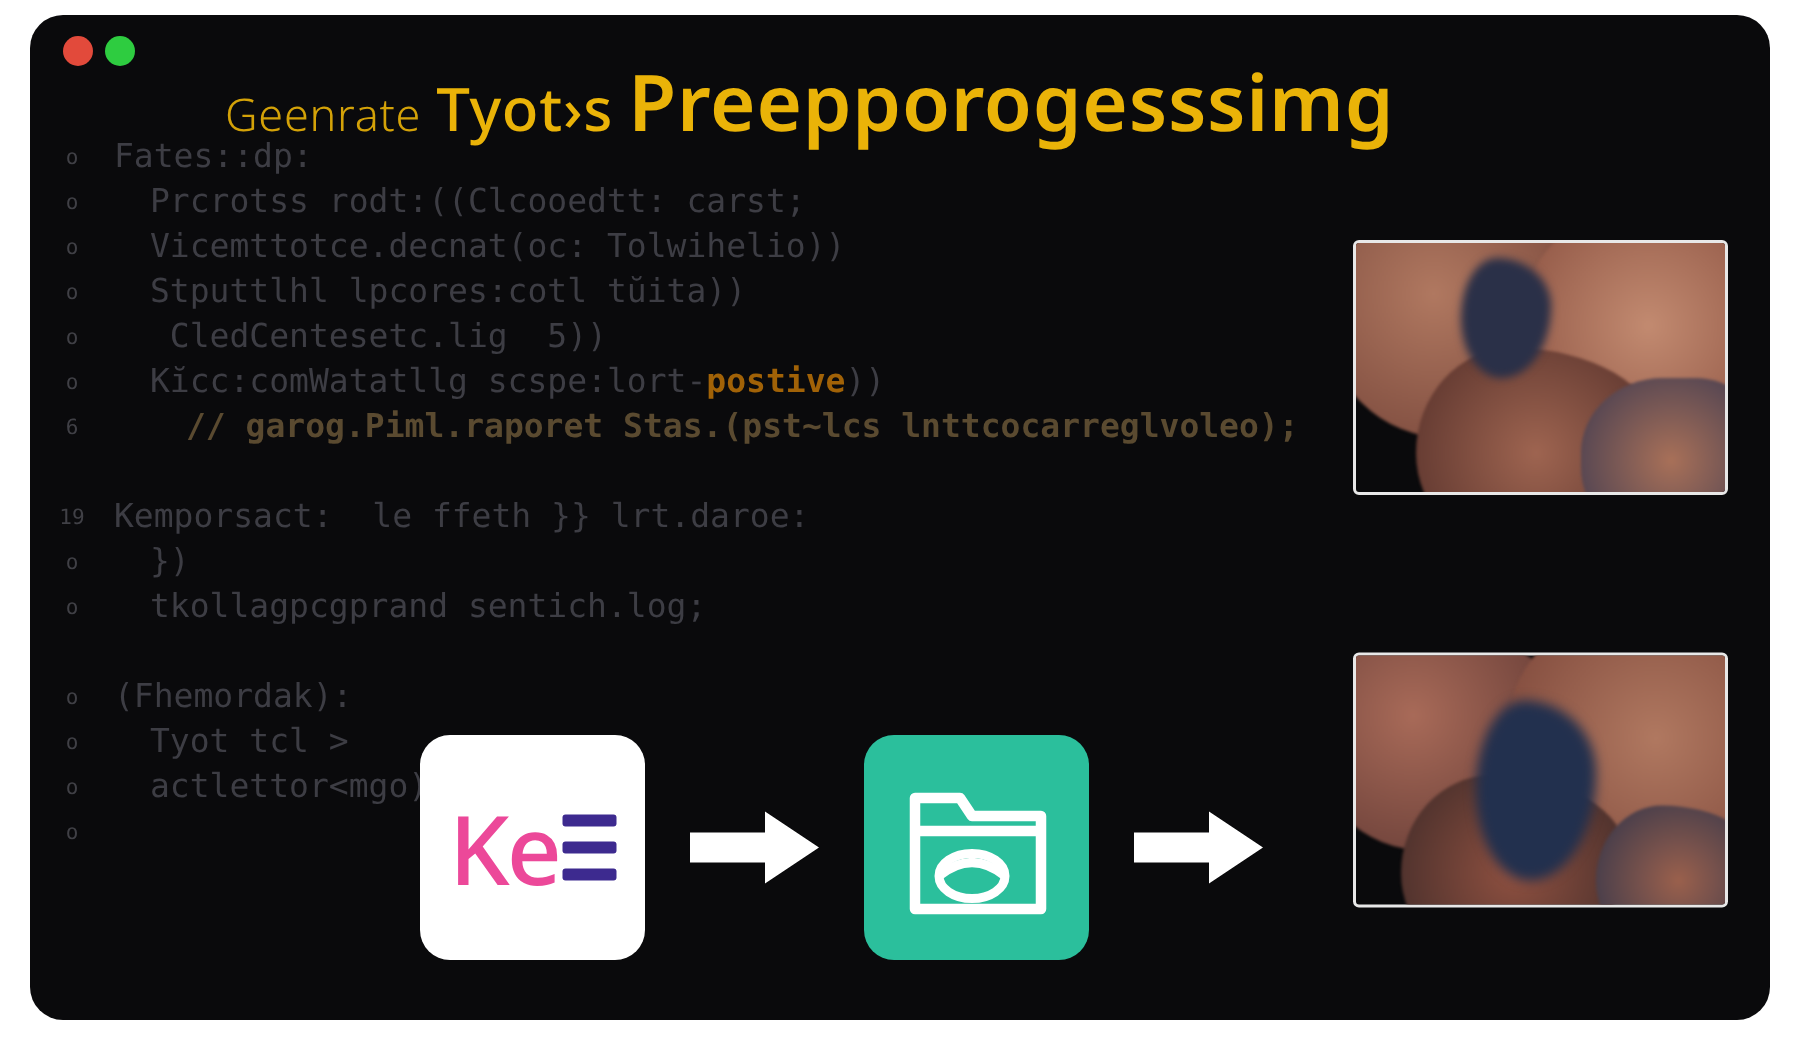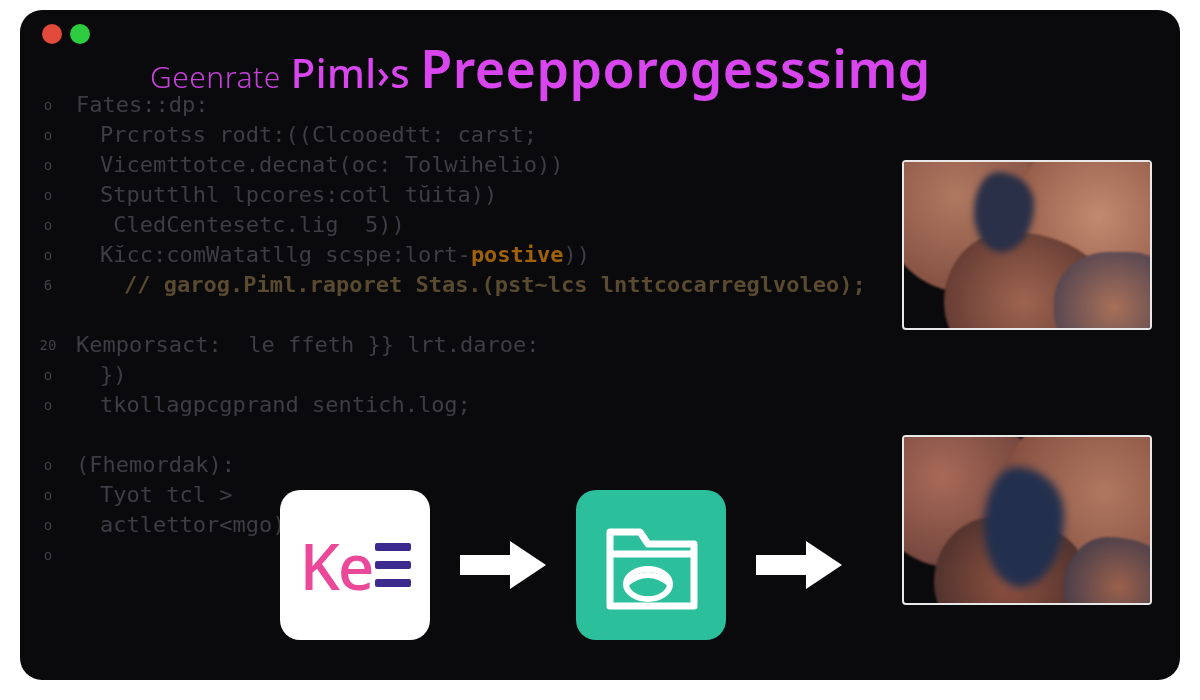--- a/index.html
+++ b/index.html
@@ -29,21 +29,21 @@
   }
   .dot {
     width: 20px; height: 20px; border-radius: 50%;
   }
   .dot.red { background: #e24a3b; }
   .dot.green { background: #2ecc40; }
   .title {
     position: absolute;
     top: 22px;
     left: 130px;
-    color: #d946ef;
+    color: #eab308;
     font-family: 'Segoe UI', system-ui, sans-serif;
     font-weight: 600;
     letter-spacing: 0.5px;
     display: flex;
     align-items: baseline;
     gap: 10px;
     text-align: center;
   }
   .title .w1 { font-size: 30px; font-weight: 300; opacity: 0.9; }
   .title .w2 { font-size: 40px; font-weight: 500; }
@@ -149,34 +149,34 @@
 
 <div class="window">
 
   <div class="titlebar">
     <div class="dot red"></div>
     <div class="dot green"></div>
   </div>
 
   <div class="title">
     <span class="w1">Geenrate</span>
-    <span class="w2">Piml›s</span>
+    <span class="w2">Tyot›s</span>
     <span class="w3">Preepporogesssimg</span>
   </div>
 
   <div class="gutter" id="gutter">
       <div>o</div>
       <div>o</div>
       <div>o</div>
       <div>o</div>
       <div>o</div>
       <div>o</div>
       <div>6</div>
       <div></div>
-      <div>20</div>
+      <div>19</div>
       <div>o</div>
       <div>o</div>
       <div></div>
       <div>o</div>
       <div>o</div>
       <div>o</div>
       <div>o</div>
     </div>
 
   <div class="code" id="code"><div class="">Fates::dp:</div><div class="i1">Prcrotss rodt:((Clcooedtt: carst;</div><div class="i1">Vicemttotce.decnat(oc: Tolwihelio))</div><div class="i1">Stputtlhl lpcores:cotl tŭita))</div><div class="i1"> CledCentesetc.lig  5))</div><div class="i1">Kĭcc:comWatatllg scspe:lort-<span class="hl">postive</span>))</div><div class="i2 cm">// garog.Piml.raporet Stas.(pst~lcs lnttcocarreglvoleo);</div><div class=""></div><div class="">Kemporsact:  le ffeth }} lrt.daroe:</div><div class="i1">})</div><div class="i1">tkollagpcgprand sentich.log;</div><div class=""></div><div class="">(Fhemordak):</div><div class="i1">Tyot tcl &gt;</div><div class="i1">actlettor&lt;mgo)</div><div class=""></div></div>

